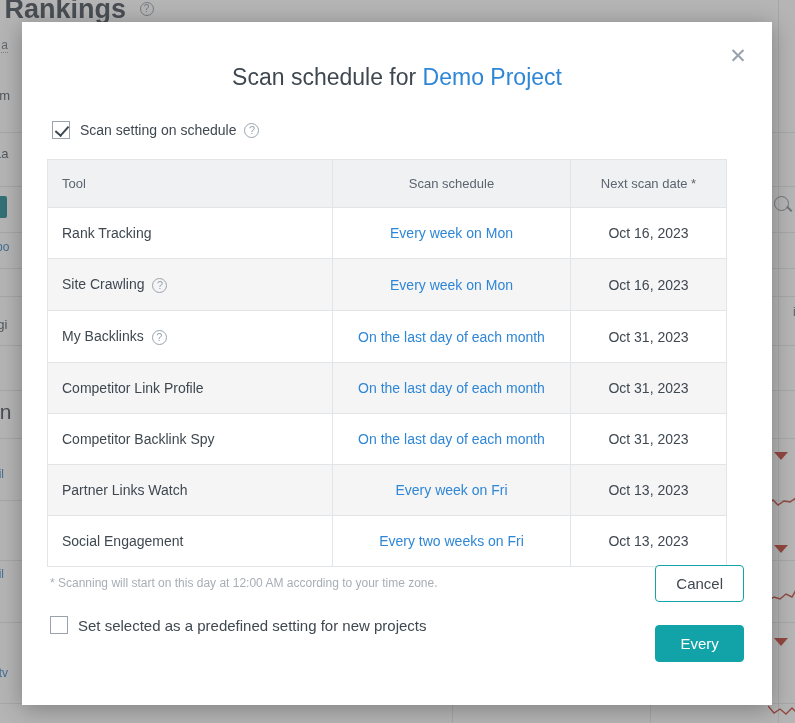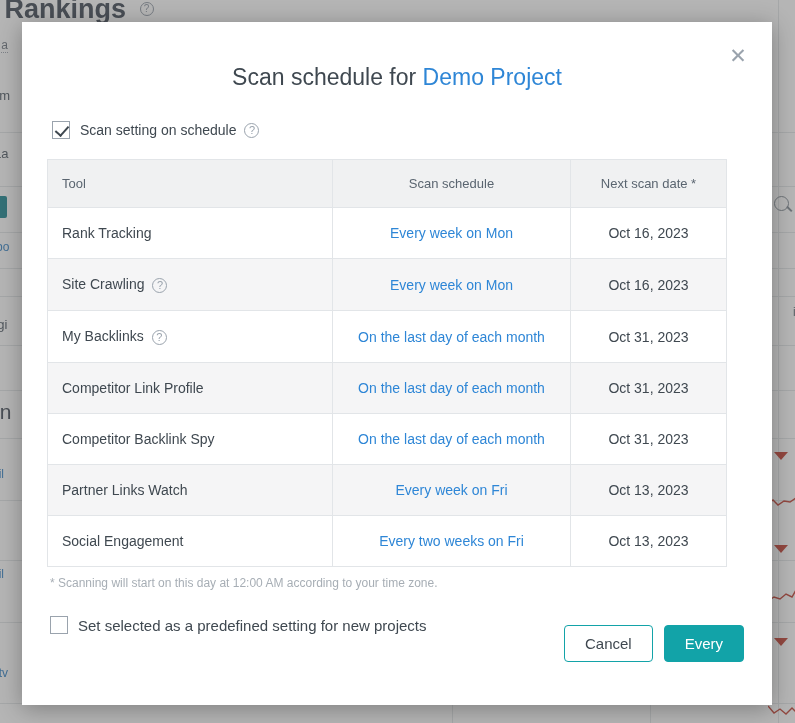--- a/index.html
+++ b/index.html
@@ -176,21 +176,21 @@
     font-size: 12px; color: #a7aeb5;
   }
   #predef-row {
     display: flex; align-items: center;
     margin: 26px 0 0 28px;
   }
   #predef-row .opt-label { font-size: 15px; }
 
   #btn-row {
     position: absolute; right: 28px; bottom: 43px;
-    display: flex; gap: 11px;
+    display: flex; gap: 23px; flex-direction: column;
   }
   .btn {
     font-size: 15px; font-family: "Liberation Sans", sans-serif;
     padding: 9px 20px; border-radius: 4px; cursor: pointer;
     border: 1px solid #13a3a8;
   }
   .btn-cancel { background: #ffffff; color: #3f4850; }
   .btn-save { background: #12a3a8; color: #ffffff; border-color: #12a3a8; }
 </style>
 </head>

